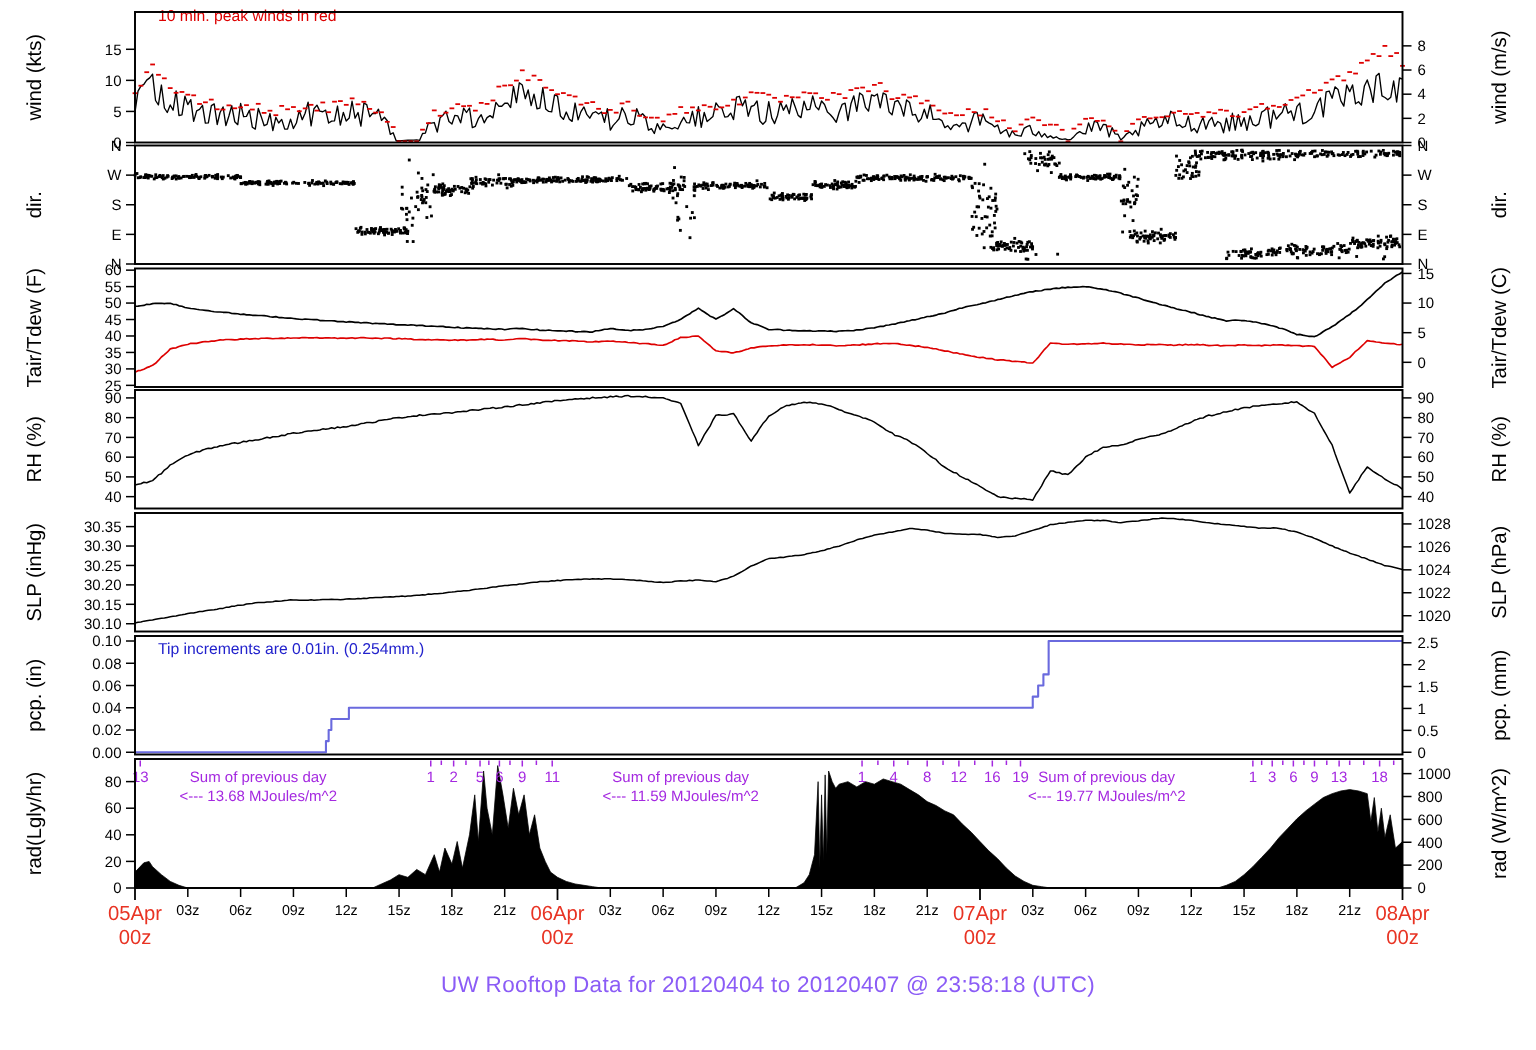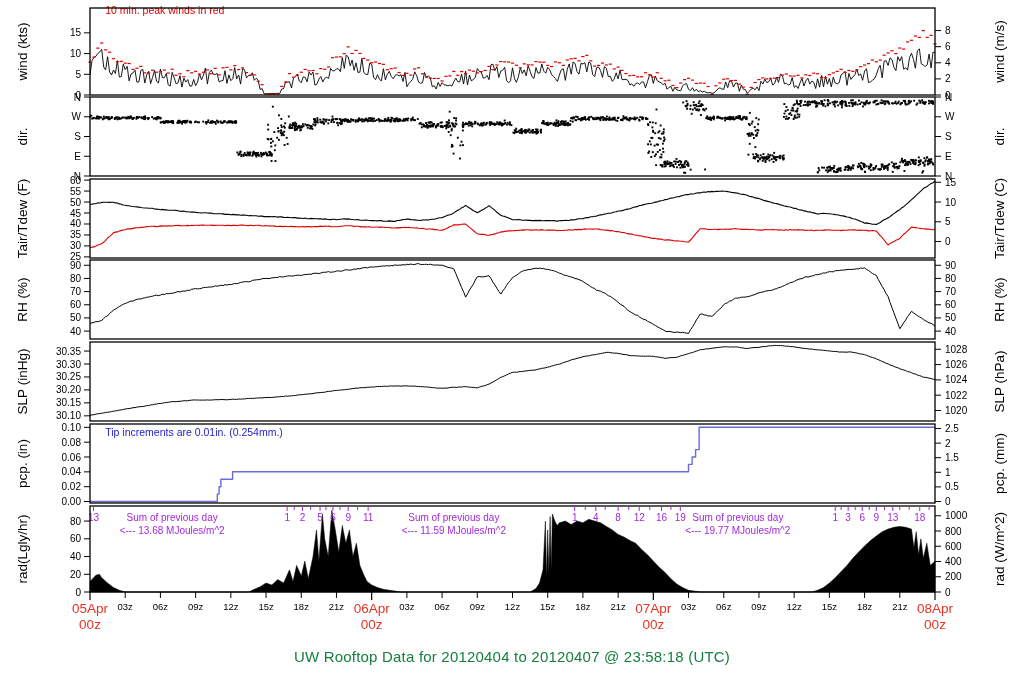--- a/index.html
+++ b/index.html
@@ -2175,14 +2175,14 @@
         <text x="371.6666666666667" y="613" font-size="13.5" fill="#e83323" text-anchor="middle">06Apr</text>
         <text x="371.6666666666667" y="629" font-size="13.5" fill="#e83323" text-anchor="middle">00z</text>
         <line x1="653.3333333333334" x2="653.3333333333334" y1="592" y2="600" stroke="#000000" stroke-width="1.2"></line>
         <text x="653.3333333333334" y="613" font-size="13.5" fill="#e83323" text-anchor="middle">07Apr</text>
         <text x="653.3333333333334" y="629" font-size="13.5" fill="#e83323" text-anchor="middle">00z</text>
         <line x1="935" x2="935" y1="592" y2="600" stroke="#000000" stroke-width="1.2"></line>
         <text x="935" y="613" font-size="13.5" fill="#e83323" text-anchor="middle">08Apr</text>
         <text x="935" y="629" font-size="13.5" fill="#e83323" text-anchor="middle">00z</text>
       </g>
     </svg>
-  <div id="plot-title" style="color: #15803d;">UW Rooftop Data for 20120404  to  20120407 @ 23:58:18  (UTC)</div>
+  <div id="plot-title" style="color: #8b5cf6;">UW Rooftop Data for 20120404  to  20120407 @ 23:58:18  (UTC)</div>
 </div>
 
 </body></html>

